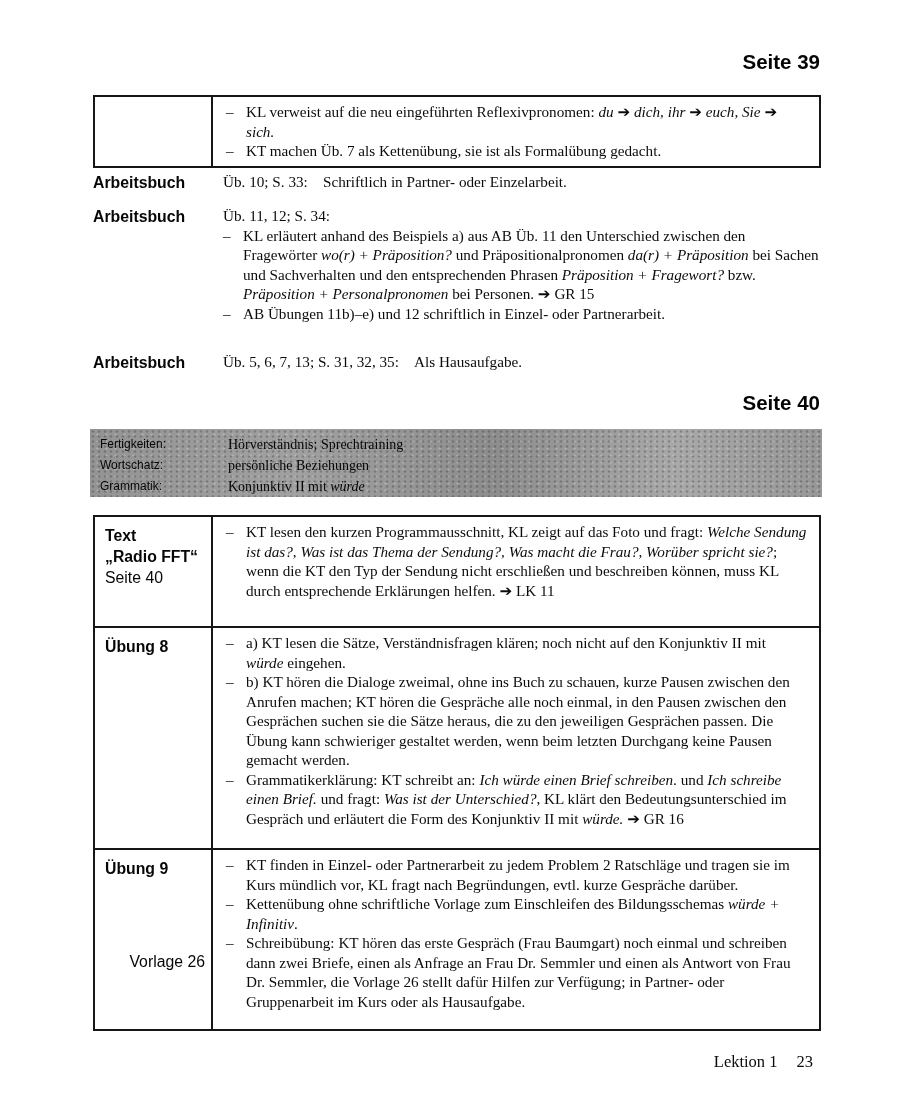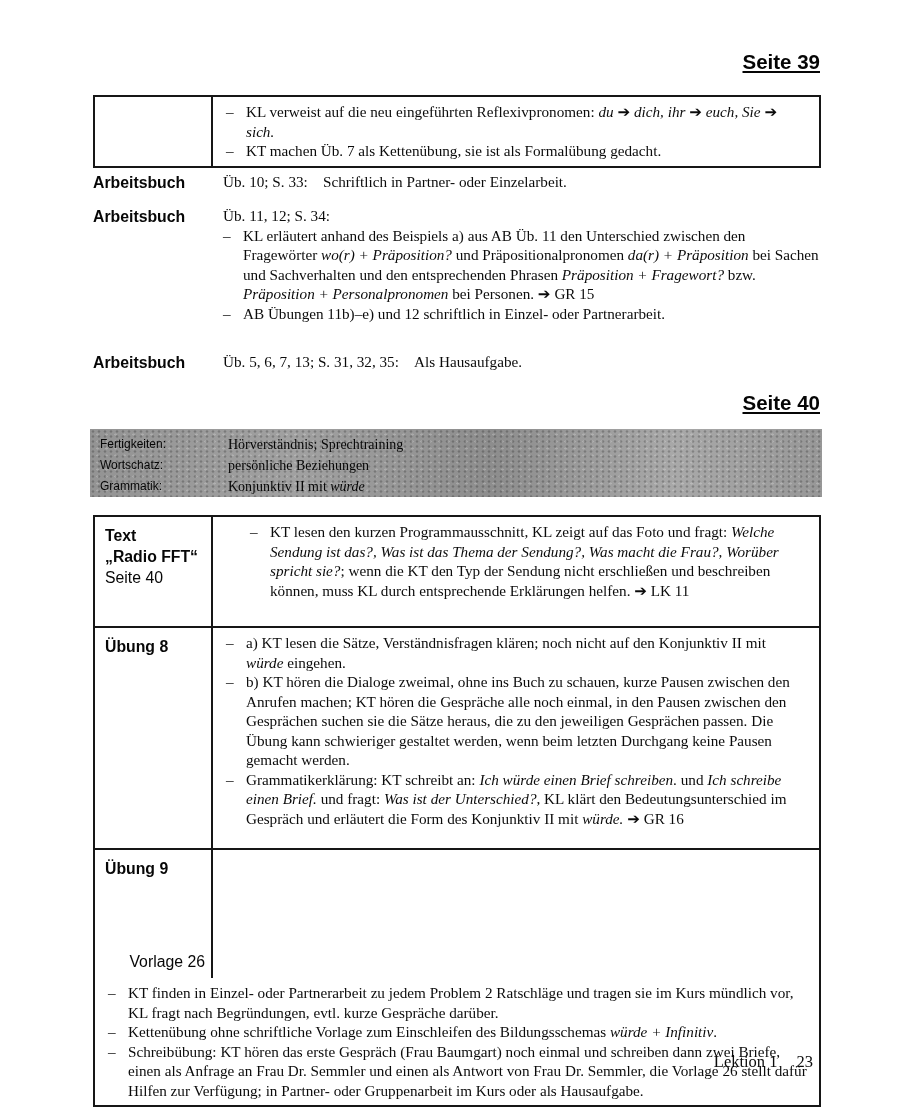--- a/index.html
+++ b/index.html
@@ -7,21 +7,21 @@
   .page{
     position:relative; width:900px; height:1107px; background:#fff;
     font-family:"Liberation Serif","DejaVu Serif",serif;
     font-size:15.2px; line-height:19.5px; color:#0b0b0b; overflow:hidden;
   }
 
   
   .h-seite{
     position:absolute; right:80px;
     font-family:"Liberation Sans","DejaVu Sans",sans-serif;
-    font-weight:bold; font-size:20.5px; line-height:24px; color:#050505;text-decoration:underline;
+    font-weight:bold; font-size:20.5px; line-height:24px; color:#050505;
   }
   #h39{ top:50px; }
   #h40{ top:391px; }
 
   
   .box{
     position:absolute; left:93px; width:728px;
     border:2px solid #161616; background:#fff;
   }
   .trow{ display:flex; }
@@ -32,23 +32,23 @@
     font-family:"Liberation Sans","DejaVu Sans",sans-serif;
     font-size:15.8px; line-height:21px; color:#070707;
   }
   .cell-l .lline.b{ font-weight:bold; }
   .cell-l .lline.gap{ margin-top:72px;text-align:right; }
   .cell-r{ flex:1; padding:5px 12px 5px 13px; }
 
   #box1{ top:95px; min-height:68px; }
   #box1 .trow{ min-height:64px; }
   #box2{ top:515px; }
-  #box2 .trow:nth-child(1){ min-height:109px;gap:24px; }
+  #box2 .trow:nth-child(1){ min-height:109px; }
   #box2 .trow:nth-child(2){ min-height:222px; }
-  #box2 .trow:nth-child(3){ min-height:181px;flex-direction:column; }
+  #box2 .trow:nth-child(3){ min-height:181px; }
 
   
   .item{ display:flex; }
   .item .marker{ width:20px; flex:none; }
   .item .itext{ flex:1; }
   .item.plain{ display:block; }
 
   
   .prow{ position:absolute; left:93px; width:728px; }
   .plabel{

